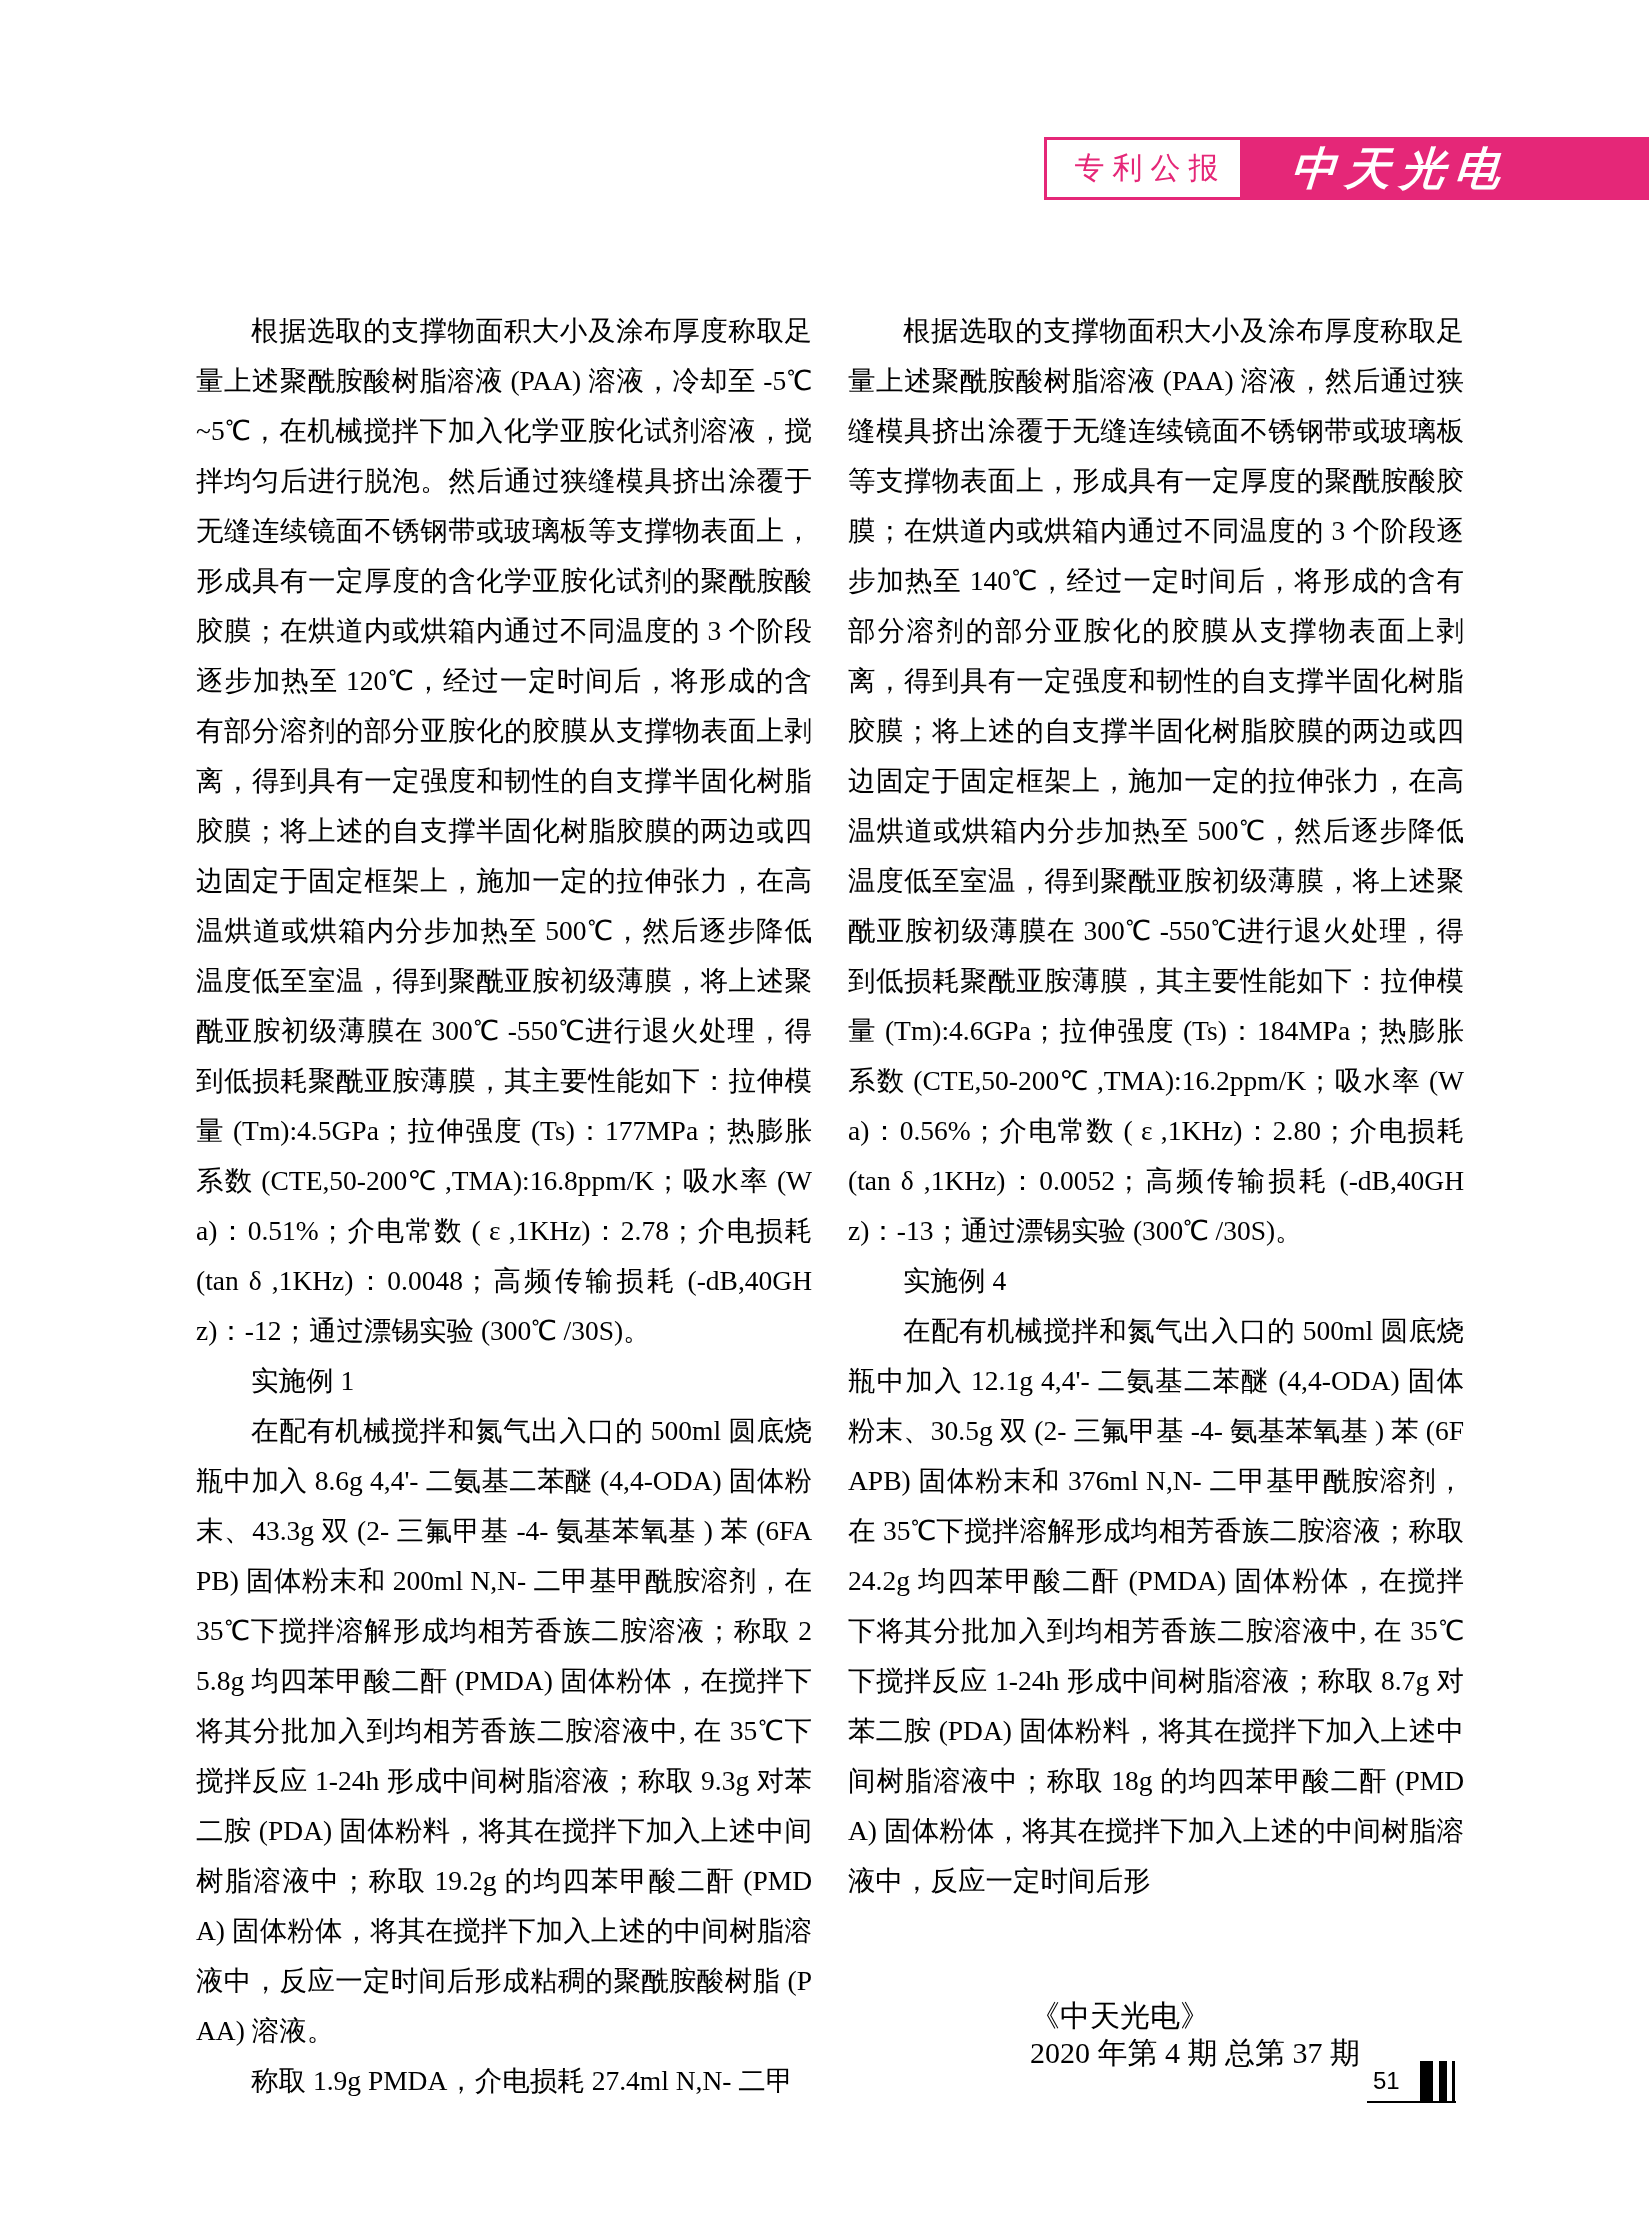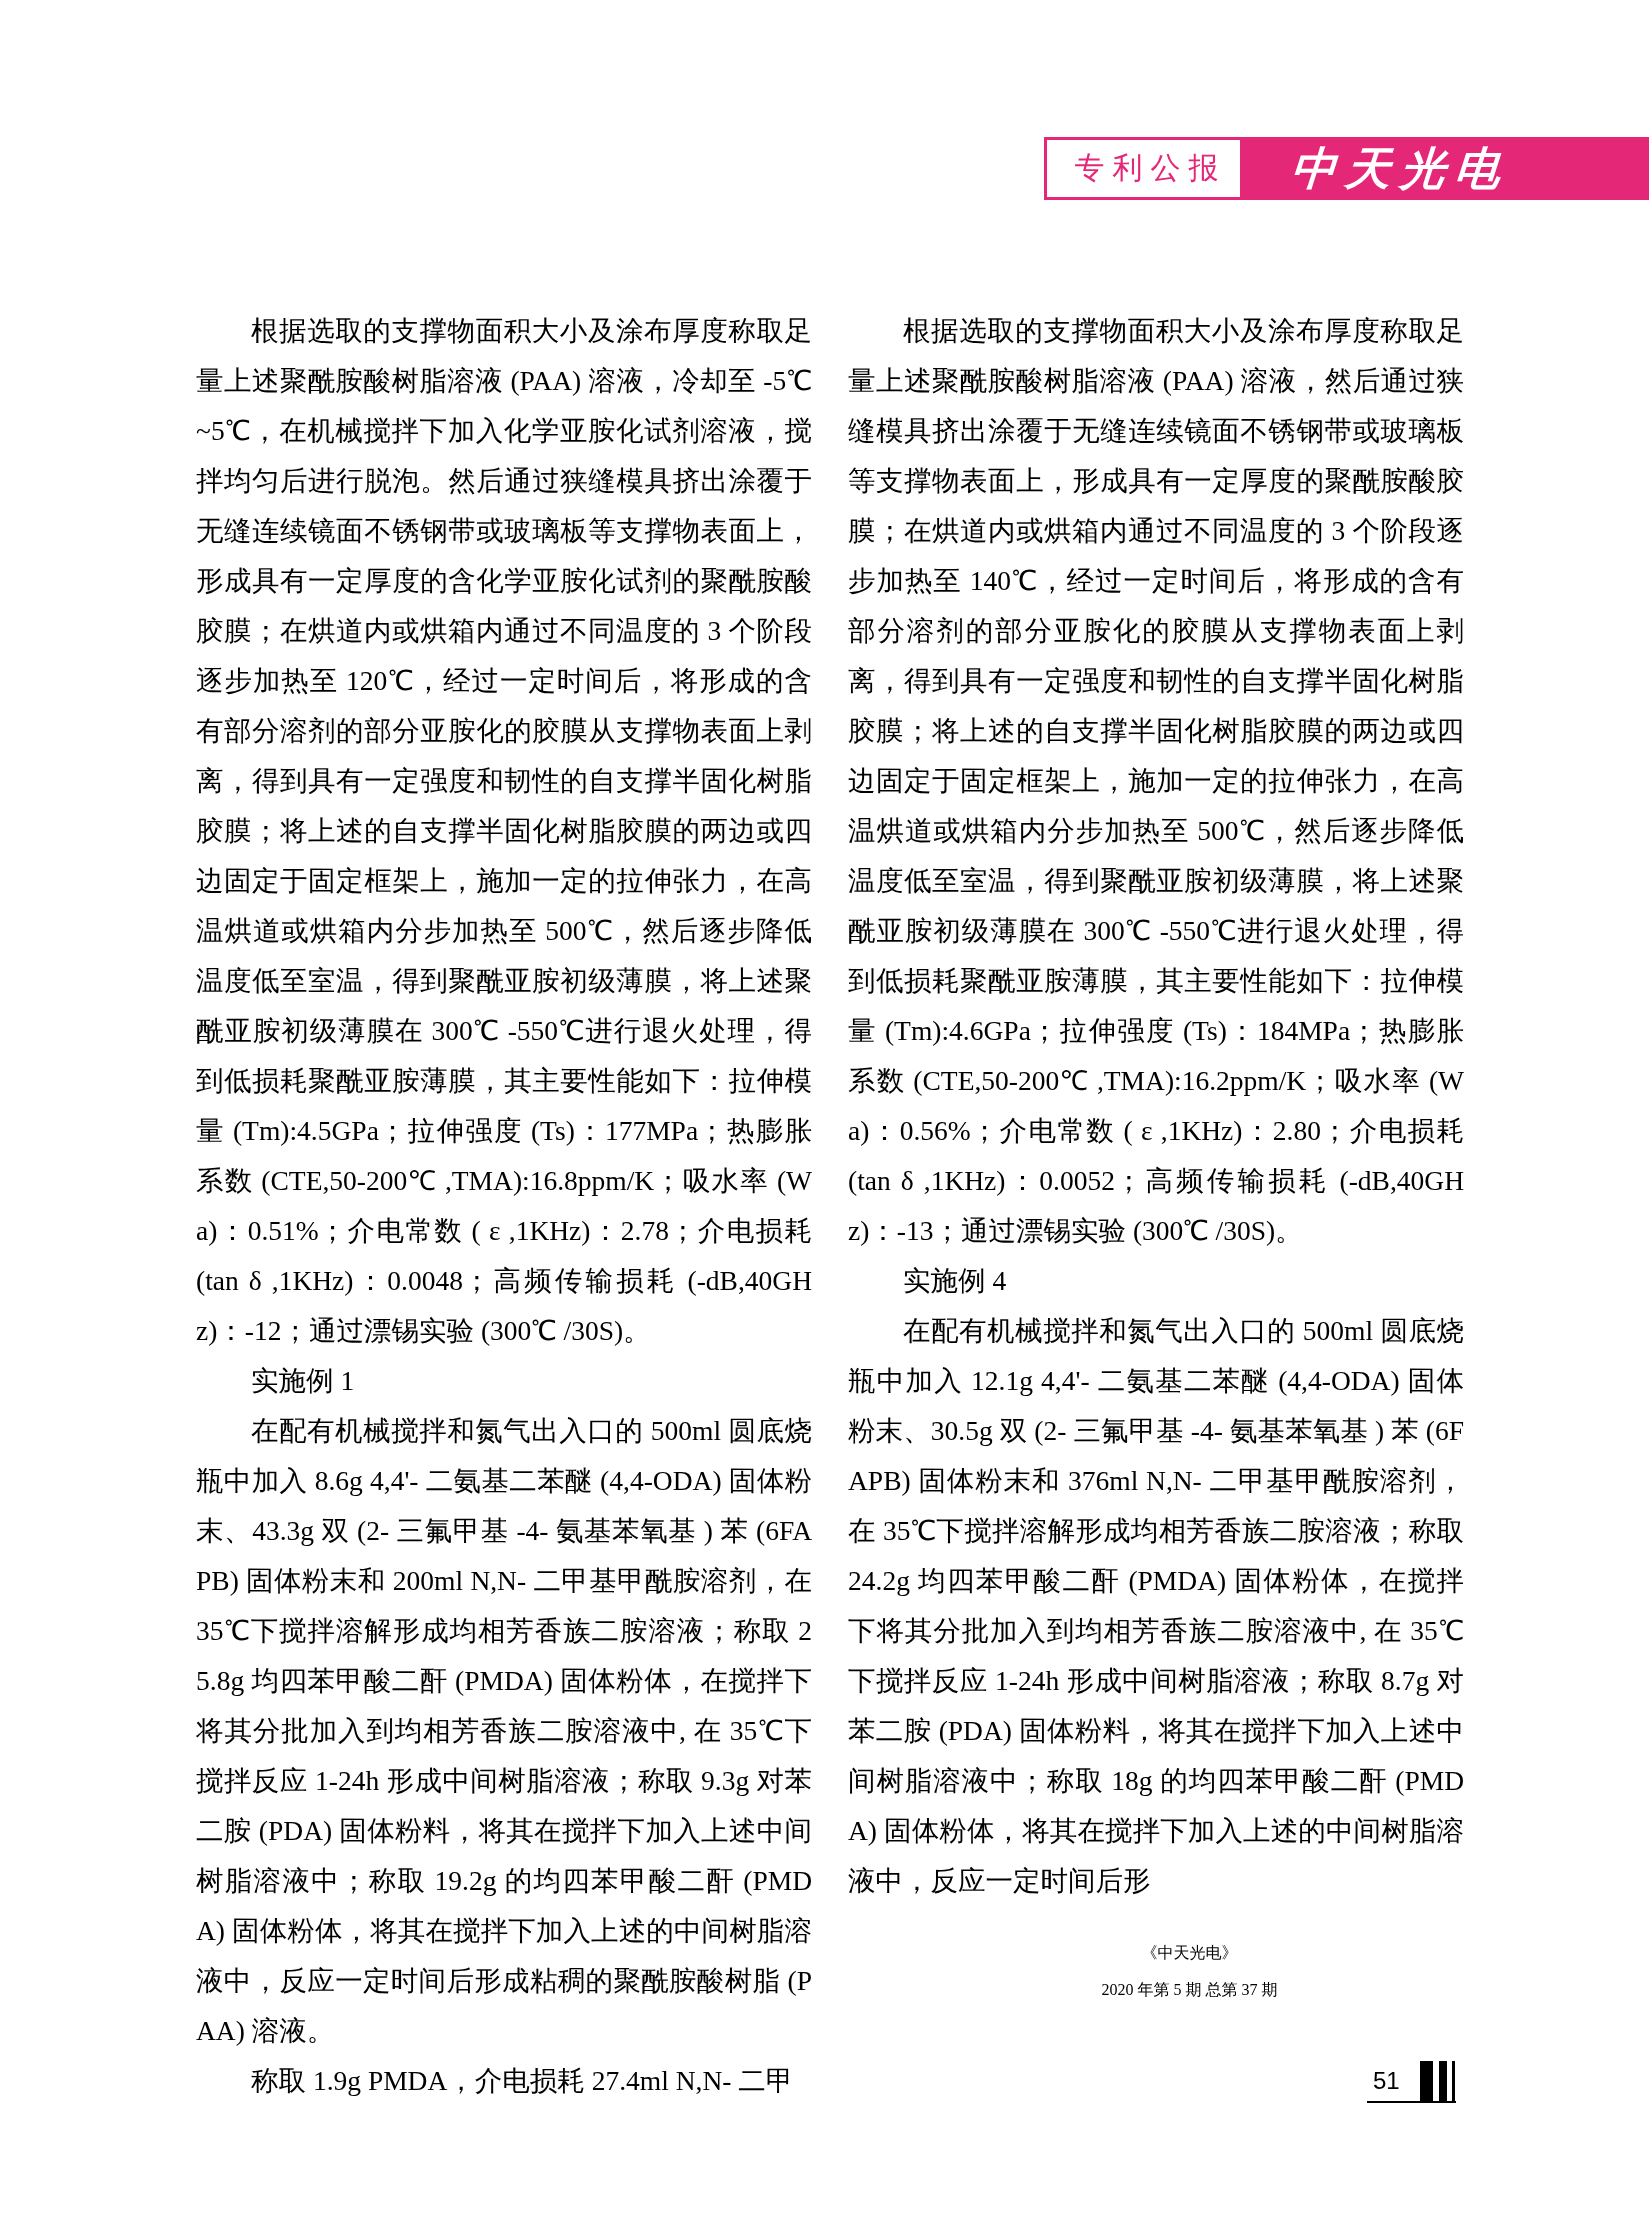--- a/index.html
+++ b/index.html
@@ -64,24 +64,24 @@
   .col-left{left:196px;}
   .col-right{left:848px;}
   .col p{
     margin:0;
     text-indent:2em;
   }
   .col p.noindent{text-indent:0;}
   
   .footer-meta{
     position:absolute;
-    left:1030px; top:1934px;
+    left:1030px; top:1997px;
     width:319px;
-    text-align:center;
-    font-size:16px;
+    text-align:left;
+    font-size:30px;
     line-height:37px;
     white-space:nowrap;
   }
   .pageno{
     position:absolute;
     left:1373px; top:2065px;
     font-family:"Liberation Sans","DejaVu Sans",sans-serif;
     font-size:24px;
     line-height:32px;
     color:#000;
@@ -123,21 +123,21 @@
   </div>
 
   <div class="col col-right">
     <p>根据选取的支撑物面积大小及涂布厚度称取足量上述聚酰胺酸树脂溶液 (PAA) 溶液，然后通过狭缝模具挤出涂覆于无缝连续镜面不锈钢带或玻璃板等支撑物表面上，形成具有一定厚度的聚酰胺酸胶膜；在烘道内或烘箱内通过不同温度的 3 个阶段逐步加热至 140℃，经过一定时间后，将形成的含有部分溶剂的部分亚胺化的胶膜从支撑物表面上剥离，得到具有一定强度和韧性的自支撑半固化树脂胶膜；将上述的自支撑半固化树脂胶膜的两边或四边固定于固定框架上，施加一定的拉伸张力，在高温烘道或烘箱内分步加热至 500℃，然后逐步降低温度低至室温，得到聚酰亚胺初级薄膜，将上述聚酰亚胺初级薄膜在 300℃ -550℃进行退火处理，得到低损耗聚酰亚胺薄膜，其主要性能如下：拉伸模量 (Tm):4.6GPa；拉伸强度 (Ts)：184MPa；热膨胀系数 (CTE,50-200℃ ,TMA):16.2ppm/K；吸水率 (Wa)：0.56%；介电常数 ( ε ,1KHz)：2.80；介电损耗 (tan δ ,1KHz)：0.0052；高频传输损耗 (-dB,40GHz)：-13；通过漂锡实验 (300℃ /30S)。</p>
     <p>实施例 4</p>
     <p>在配有机械搅拌和氮气出入口的 500ml 圆底烧瓶中加入 12.1g 4,4'- 二氨基二苯醚 (4,4-ODA) 固体粉末、30.5g 双 (2- 三氟甲基 -4- 氨基苯氧基 ) 苯 (6FAPB) 固体粉末和 376ml N,N- 二甲基甲酰胺溶剂，在 35℃下搅拌溶解形成均相芳香族二胺溶液；称取 24.2g 均四苯甲酸二酐 (PMDA) 固体粉体，在搅拌下将其分批加入到均相芳香族二胺溶液中, 在 35℃下搅拌反应 1-24h 形成中间树脂溶液；称取 8.7g 对苯二胺 (PDA) 固体粉料，将其在搅拌下加入上述中间树脂溶液中；称取 18g 的均四苯甲酸二酐 (PMDA) 固体粉体，将其在搅拌下加入上述的中间树脂溶液中，反应一定时间后形</p>
   </div>
 
   <div class="footer-meta">
     <div>《中天光电》</div>
-    <div>2020 年第 5 期 总第 37 期</div>
+    <div>2020 年第 4 期 总第 37 期</div>
   </div>
   <div class="pageno">51</div>
   <div class="pageno-rule"></div>
   <div class="bars">
     <span class="b1"></span>
     <span class="b2"></span>
     <span class="b3"></span>
   </div>
 
 </div>

